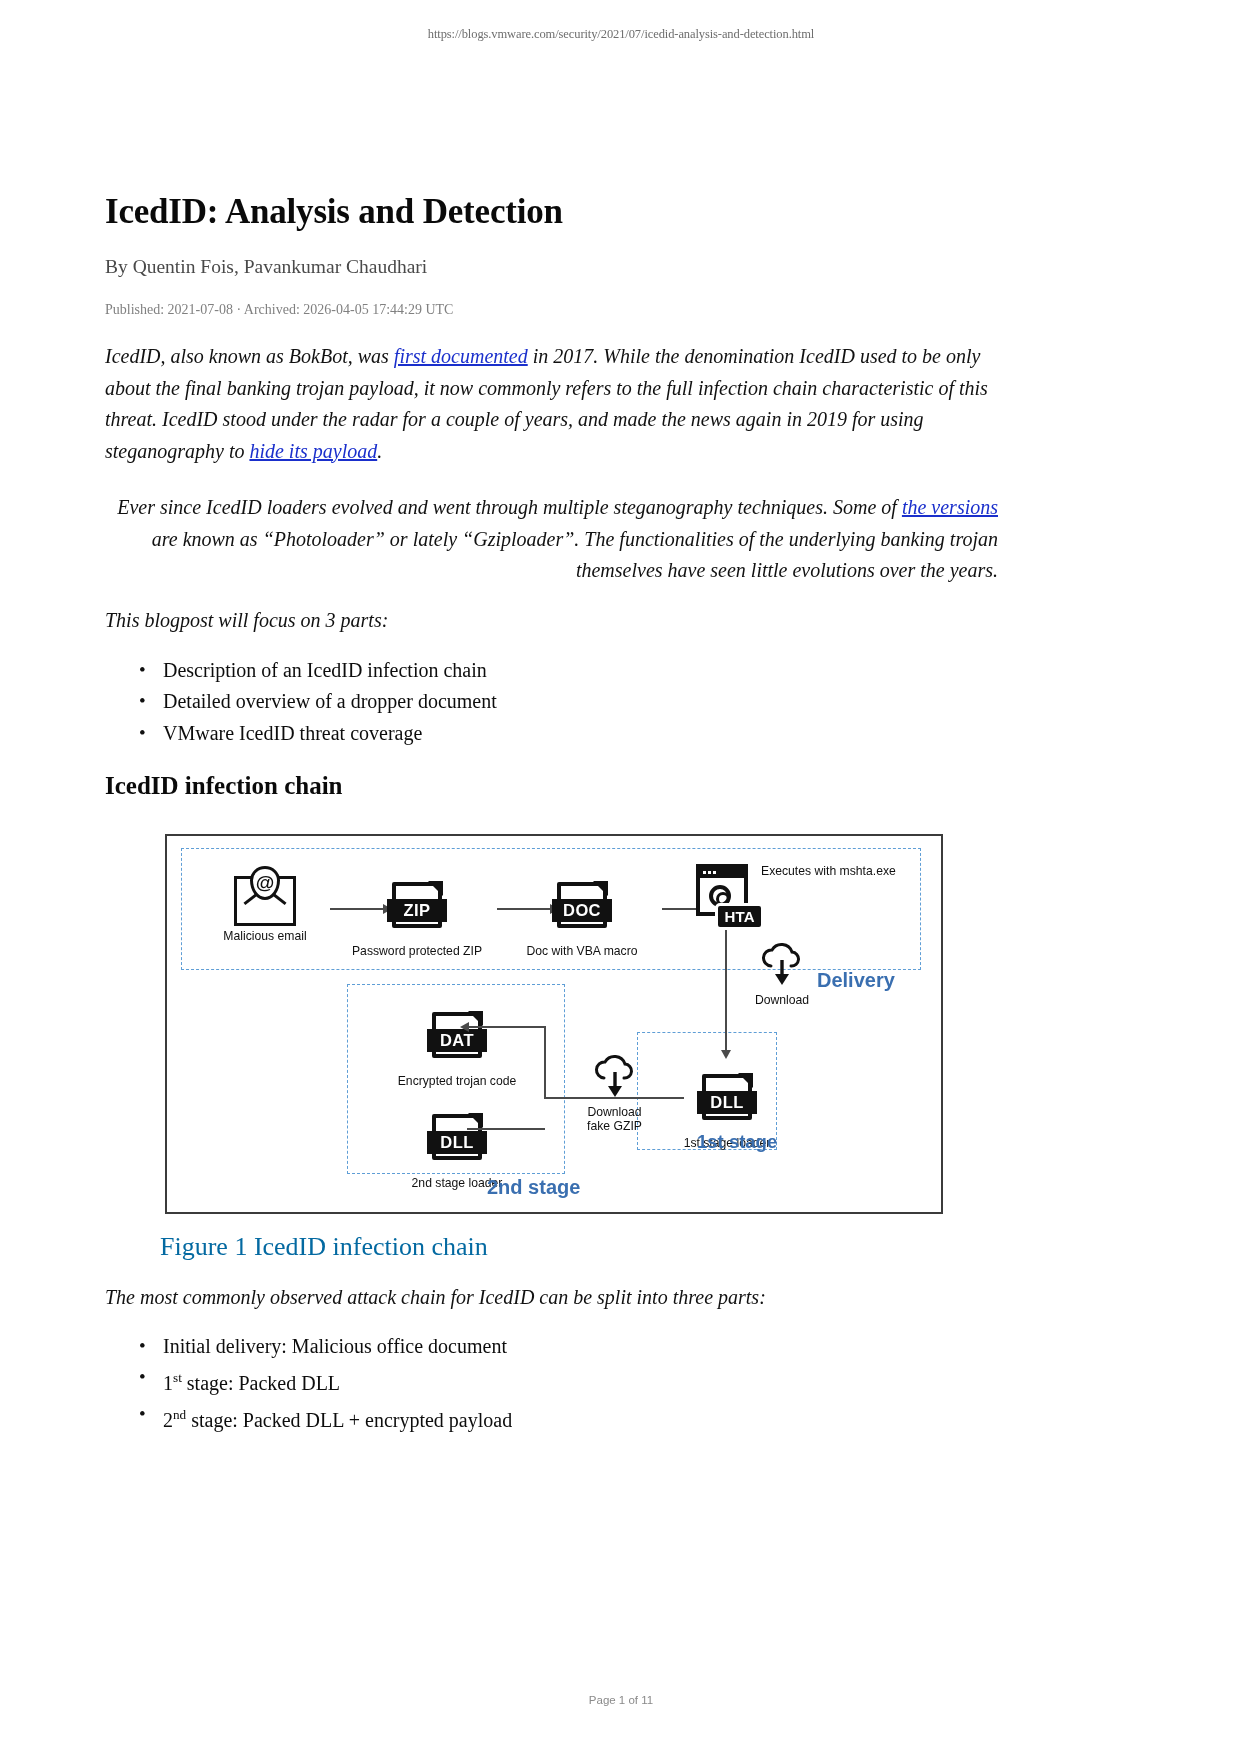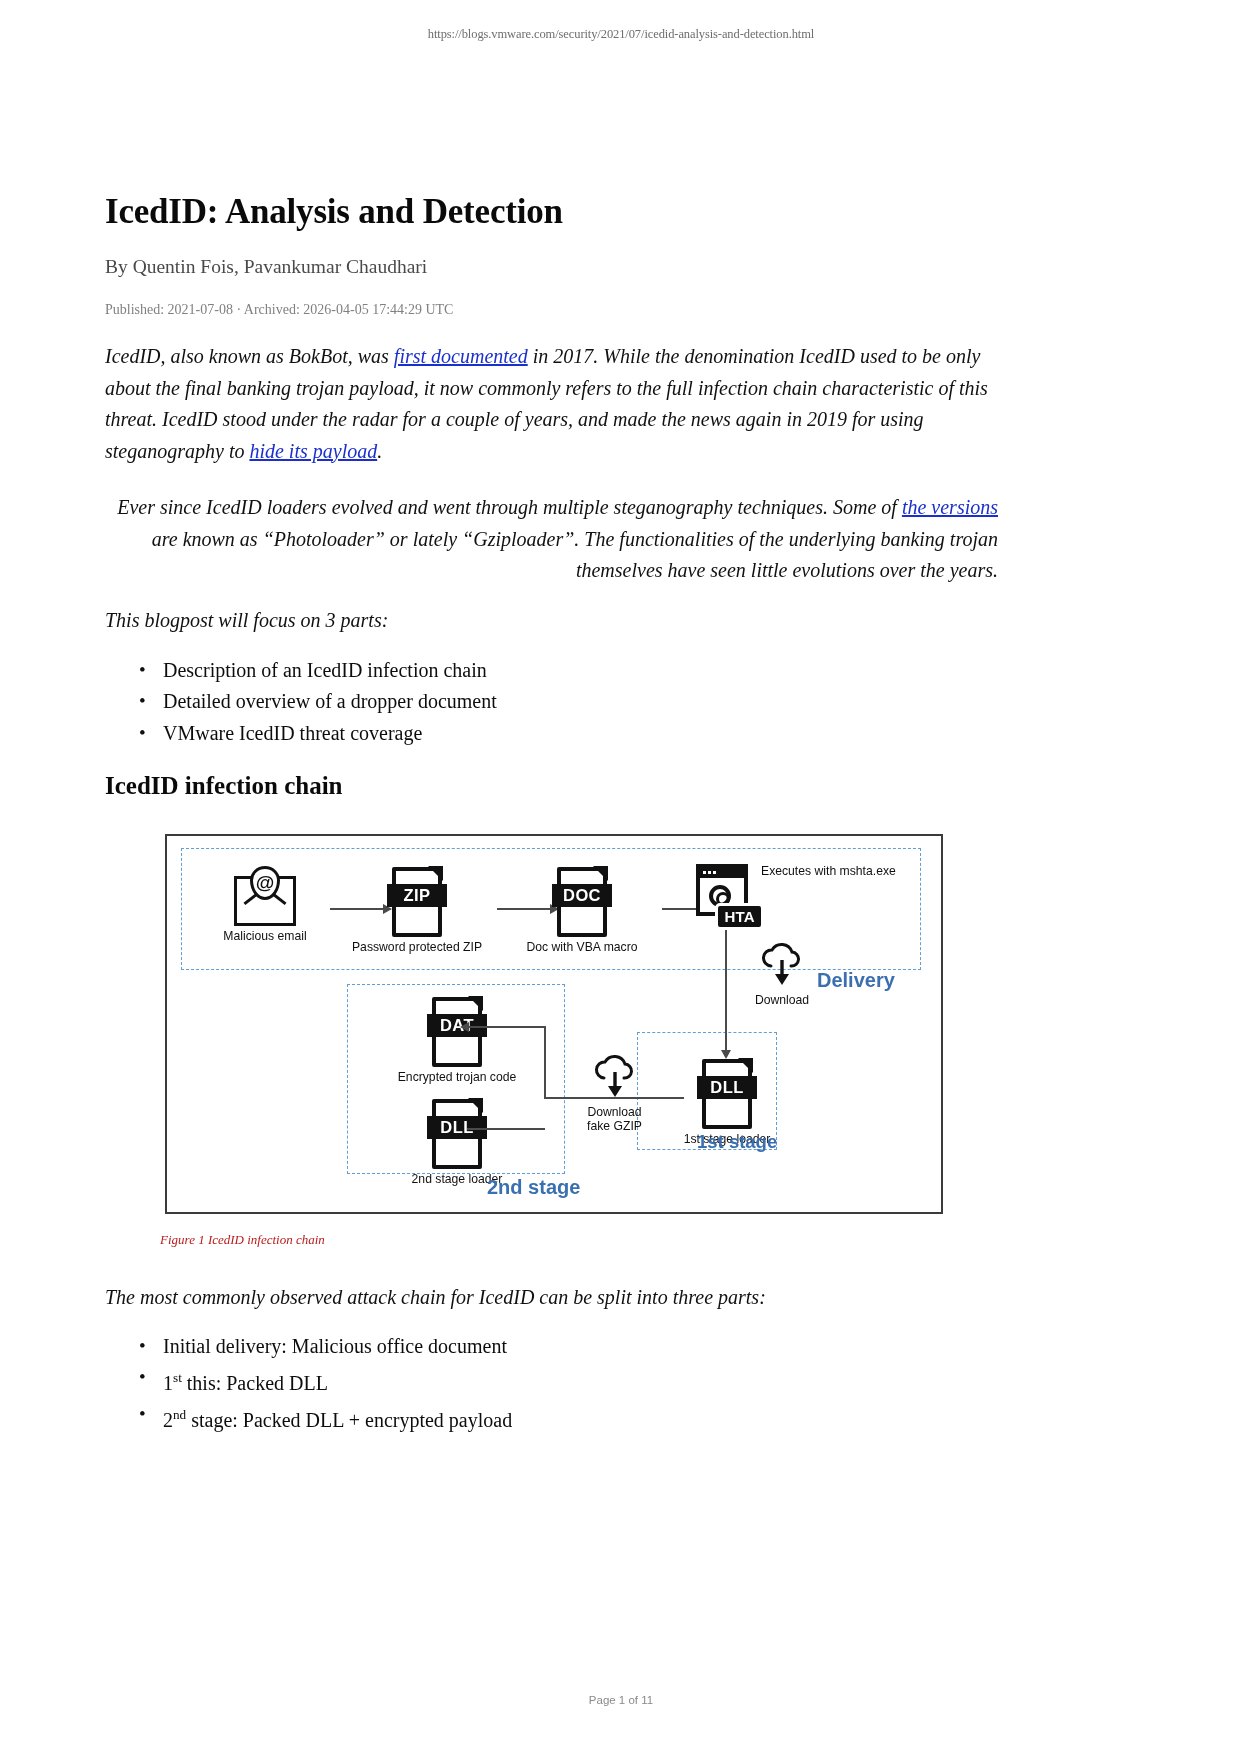--- a/index.html
+++ b/index.html
@@ -128,23 +128,22 @@
     left: 60px;
     width: 778px;
     height: 380px;
     border: 2px solid #3b3b3b;
     background: #fff;
   }
   .figure-caption {
     position: absolute;
     top: 1232px;
     left: 55px;
-    font-size: 13px;
-    font-style: italic;
-    color: #b91c1c;
+    font-size: 26px;
+    color: #0369a1;
   }
 
   .diagram { position: absolute; inset: 0; }
 
   .dashbox {
     position: absolute;
     border: 1.6px dashed #5f9ed6;
   }
   #box-delivery { left: 14px;  top: 12px;  width: 740px; height: 122px; }
   #box-2nd      { left: 180px; top: 148px; width: 218px; height: 190px; }
@@ -165,23 +164,23 @@
   .node .cap {
     font-family: "Liberation Sans", sans-serif;
     font-size: 12.2px;
     color: #111;
     margin-top: 3px;
     white-space: nowrap;
   }
 
   
   .fileicon {
-    width: 50px; height: 70px;
+    width: 50px; height: 46px;
     position: relative;
-    margin: 1px auto;
+    margin: 16px auto;
   }
   .fileicon .sheet {
     position: absolute; inset: 0;
     border: 4px solid #111;
     background: #fff;
     border-radius: 2px;
   }
   .fileicon .fold {
     position: absolute;
     right: -1px; top: -1px;
@@ -490,19 +489,19 @@
 
     </div>
   </div>
 
   <div class="figure-caption">Figure 1 IcedID infection chain</div>
 
   <p class="body-para" id="para4">The most commonly observed attack chain for IcedID can be split into three parts:</p>
 
   <ul class="bullets" id="list2">
     <li><span>Initial delivery: Malicious office document</span></li>
-    <li><span>1</span><sup class="ord">st</sup><span> this: Packed DLL</span></li>
+    <li><span>1</span><sup class="ord">st</sup><span> stage: Packed DLL</span></li>
     <li><span>2</span><sup class="ord">nd</sup><span> stage: Packed DLL + encrypted payload</span></li>
   </ul>
 
 </div>
 
 <div class="page-footer">Page 1 of 11</div>
 
 </body></html>

